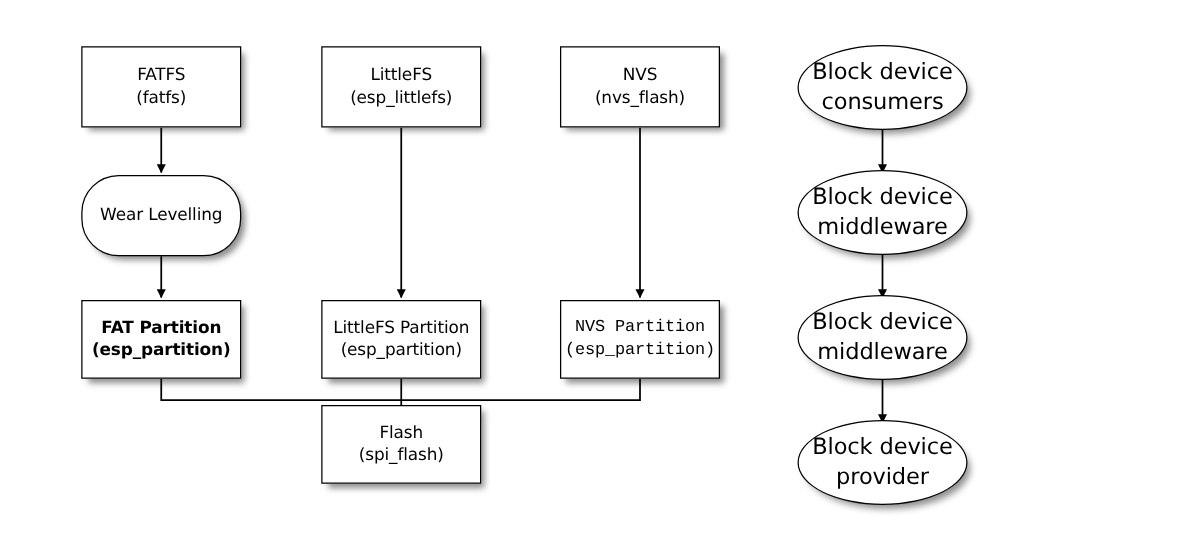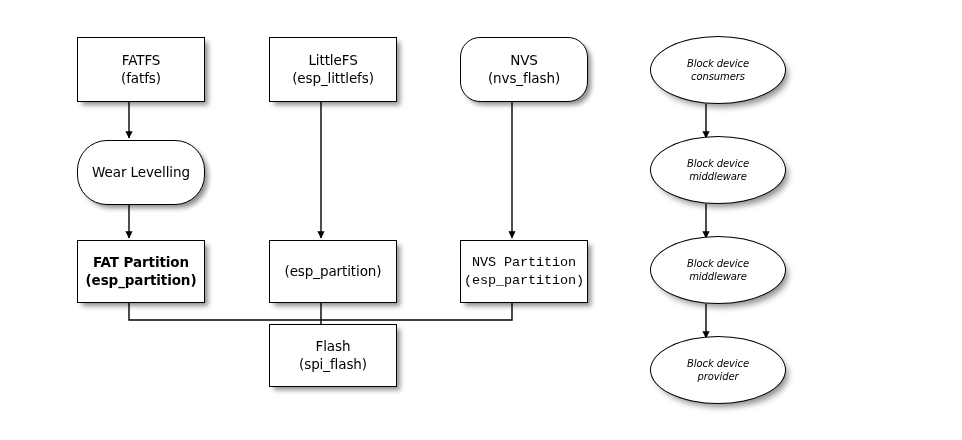--- a/index.html
+++ b/index.html
@@ -29,42 +29,40 @@
     box-sizing: border-box;
     display: flex;
     flex-direction: column;
     align-items: center;
     justify-content: center;
     background: #ffffff;
     color: #000000;
     text-align: center;
     line-height: 1.32;
     z-index: 5;
-    margin-left: 12px;
   }
   .node.box {
     border: 1.5px solid #000000;
     box-shadow: 4px 4px 5px -1px rgba(0,0,0,0.45);
   }
   .node.ellipse {
     border: 1.5px solid #000000;
     border-radius: 50%;
     box-shadow: 4px 5px 6px -2px rgba(0,0,0,0.45);
   }
   .node .l1,
   .node .l2 {
     display: block;
     white-space: nowrap;
     font-size: 13.5px;
     letter-spacing: -0.1px;
   }
   .node.ellipse .l1,
   .node.ellipse .l2 {
-    font-size: 10px;
-    font-style: italic;
+    font-size: 18px;
   }
 </style>
 </head>
 <body>
 
 <div id="canvas">
 
   <svg id="edges" viewBox="0 0 962 440" xmlns="http://www.w3.org/2000/svg">
     <defs>
       <marker id="arrowhead" viewBox="0 0 10 10" refX="9.2" refY="5" markerWidth="5.2" markerHeight="5.2" orient="auto-start-reverse">
@@ -104,24 +102,25 @@
     <span class="l1">FAT Partition</span>
     <span class="l2">(esp_partition)</span>
   </div>
 
   <div class="node box" style="left:257px; top:37px; width:128px; height:65px;">
     <span class="l1">LittleFS</span>
     <span class="l2">(esp_littlefs)</span>
   </div>
 
   <div class="node box" style="left:257px; top:240px; width:128px; height:63px;">
+    <span class="l1">LittleFS Partition</span>
     <span class="l2">(esp_partition)</span>
   </div>
 
-  <div class="node box" style="left:448px; top:37px; width:128px; height:65px;border-radius:20px;">
+  <div class="node box" style="left:448px; top:37px; width:128px; height:65px;">
     <span class="l1">NVS</span>
     <span class="l2">(nvs_flash)</span>
   </div>
 
   <div class="node box" style="left:448px; top:240px; width:128px; height:63px;font-family:Liberation Mono, monospace;">
     <span class="l1">NVS Partition</span>
     <span class="l2">(esp_partition)</span>
   </div>
 
   <div class="node box" style="left:257px; top:324px; width:128px; height:63px;">

